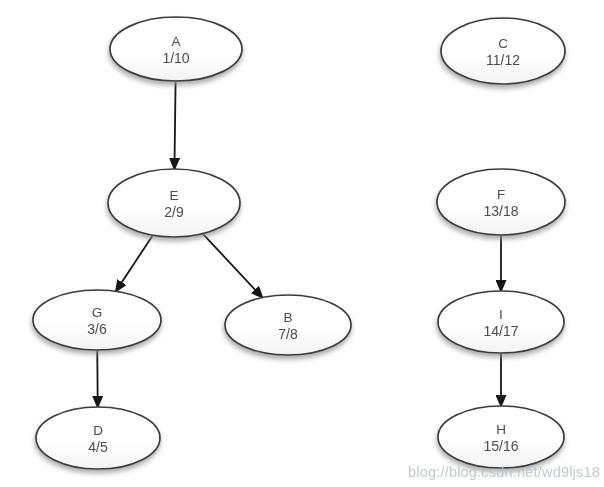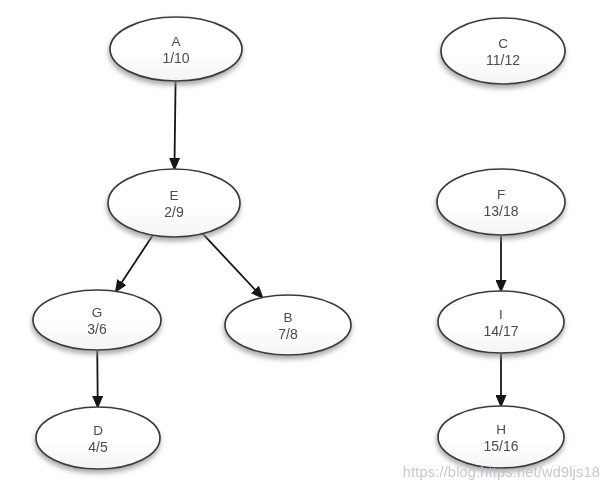--- a/index.html
+++ b/index.html
@@ -105,14 +105,14 @@
           <text x="98" y="435" class="node-label">D</text>
           <text x="98" y="452" class="node-times">4/5</text>
         </g>
         <g>
           <ellipse cx="501" cy="437" rx="63" ry="31" fill="url(#nodeFill)" stroke="#3b3b3b" stroke-width="1.7" filter="url(#nodeShadow)"></ellipse>
           <text x="501" y="434" class="node-label">H</text>
           <text x="501" y="451" class="node-times">15/16</text>
         </g>
       </g>
   </svg>
-  <div class="watermark">https://blog.https.net/wd9ljs18</div>
+  <div class="watermark">blog://blog.csdn.net/wd9ljs18</div>
 </div>
 
 </body></html>

